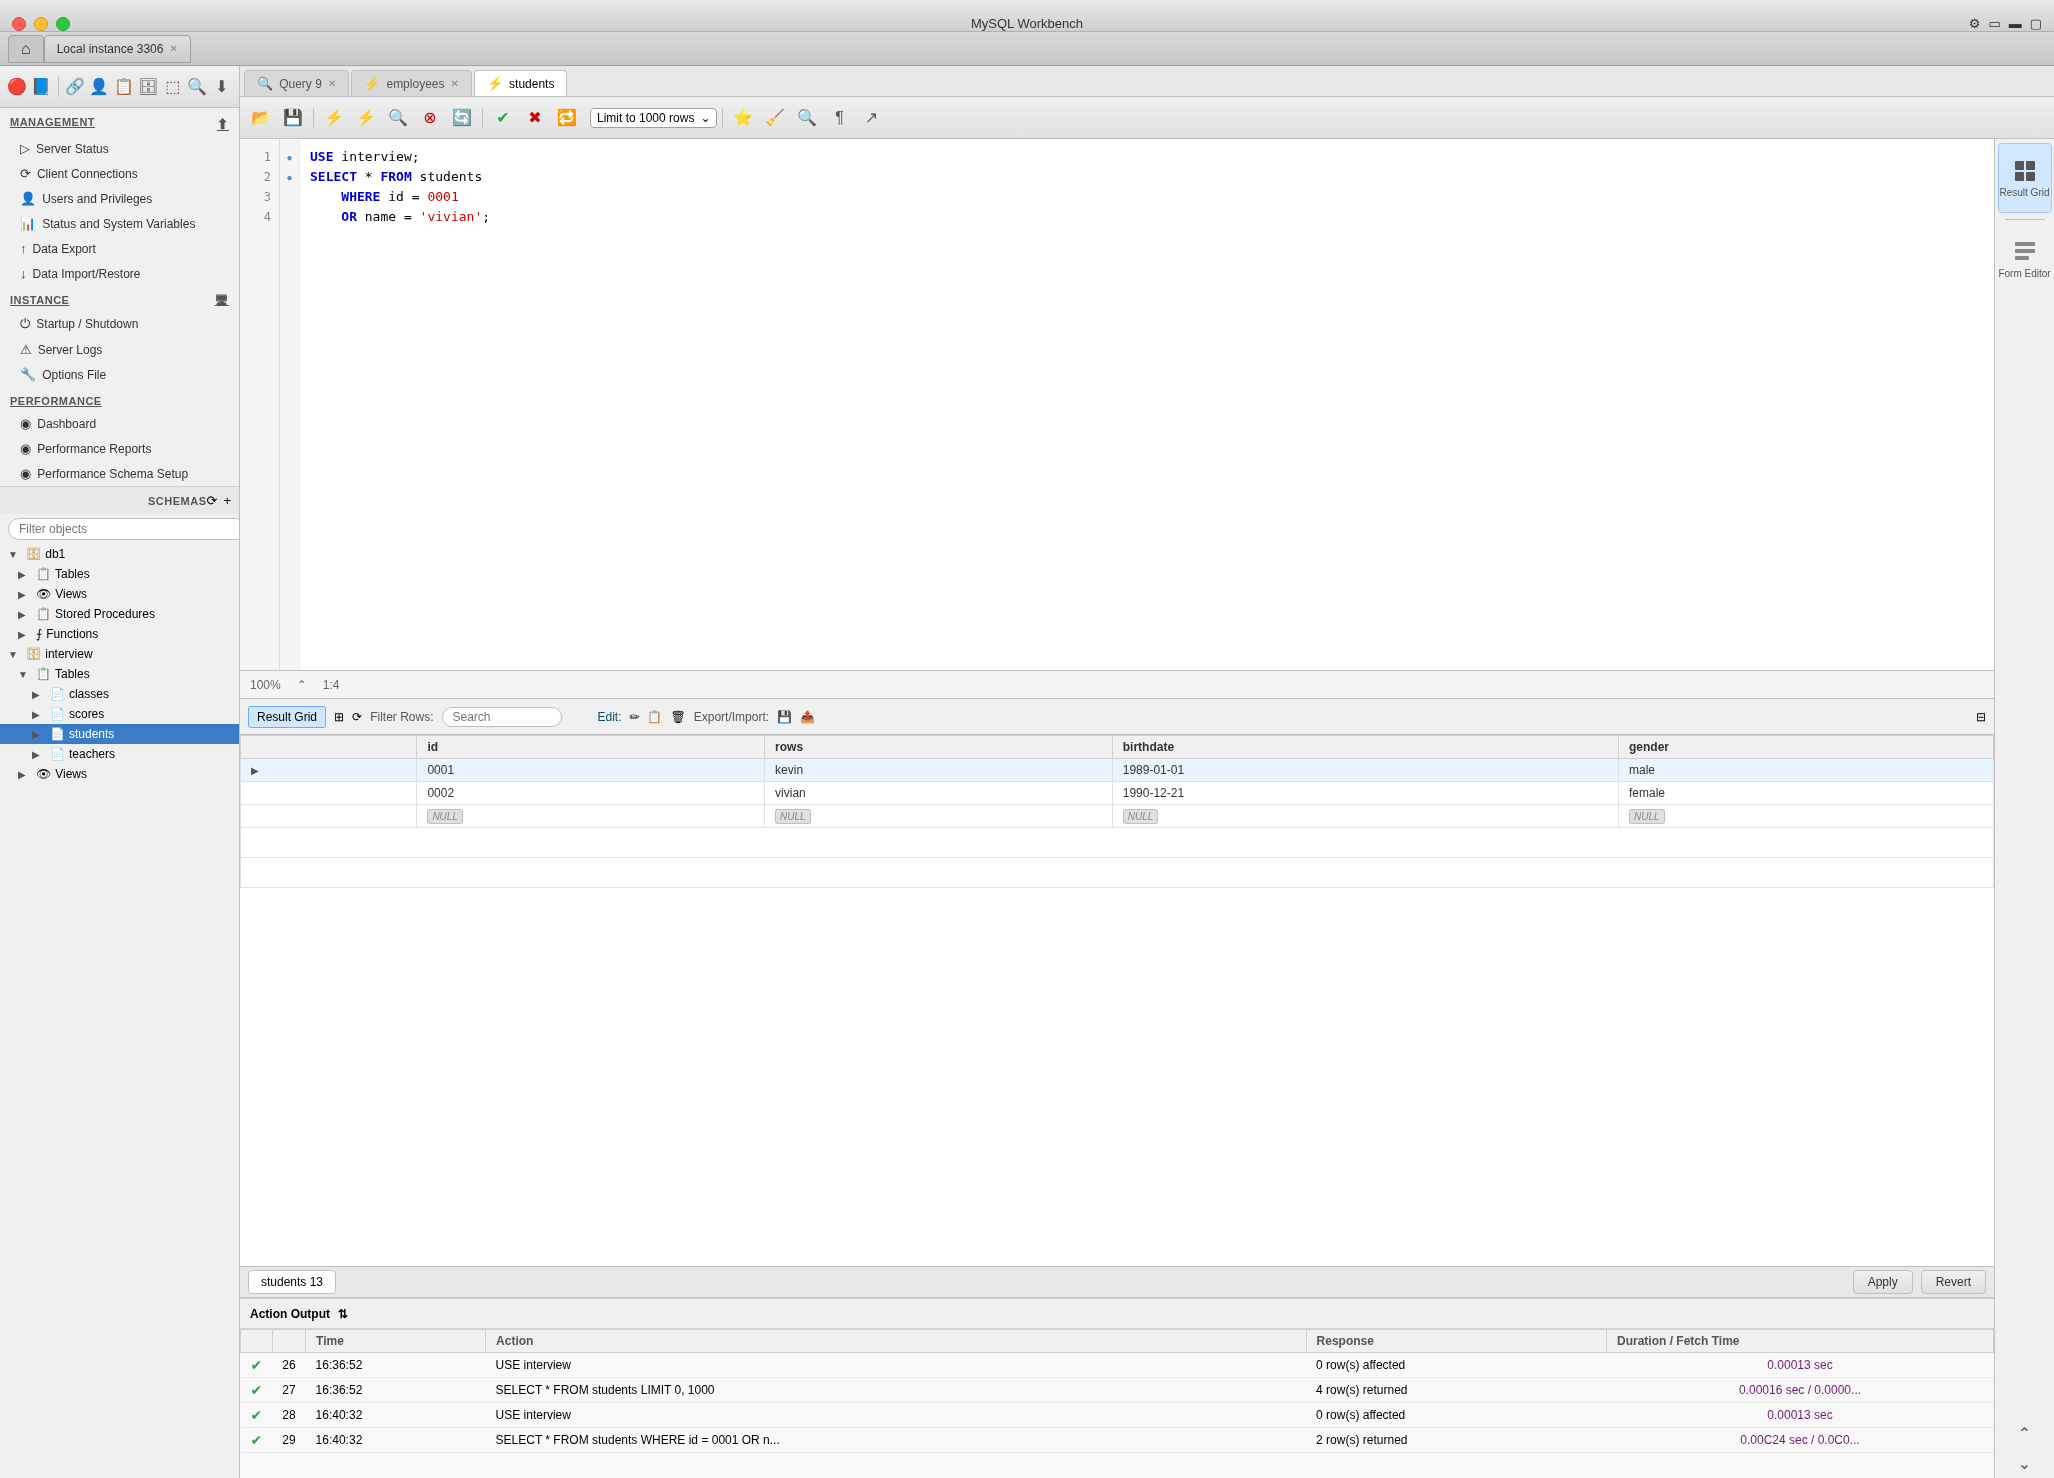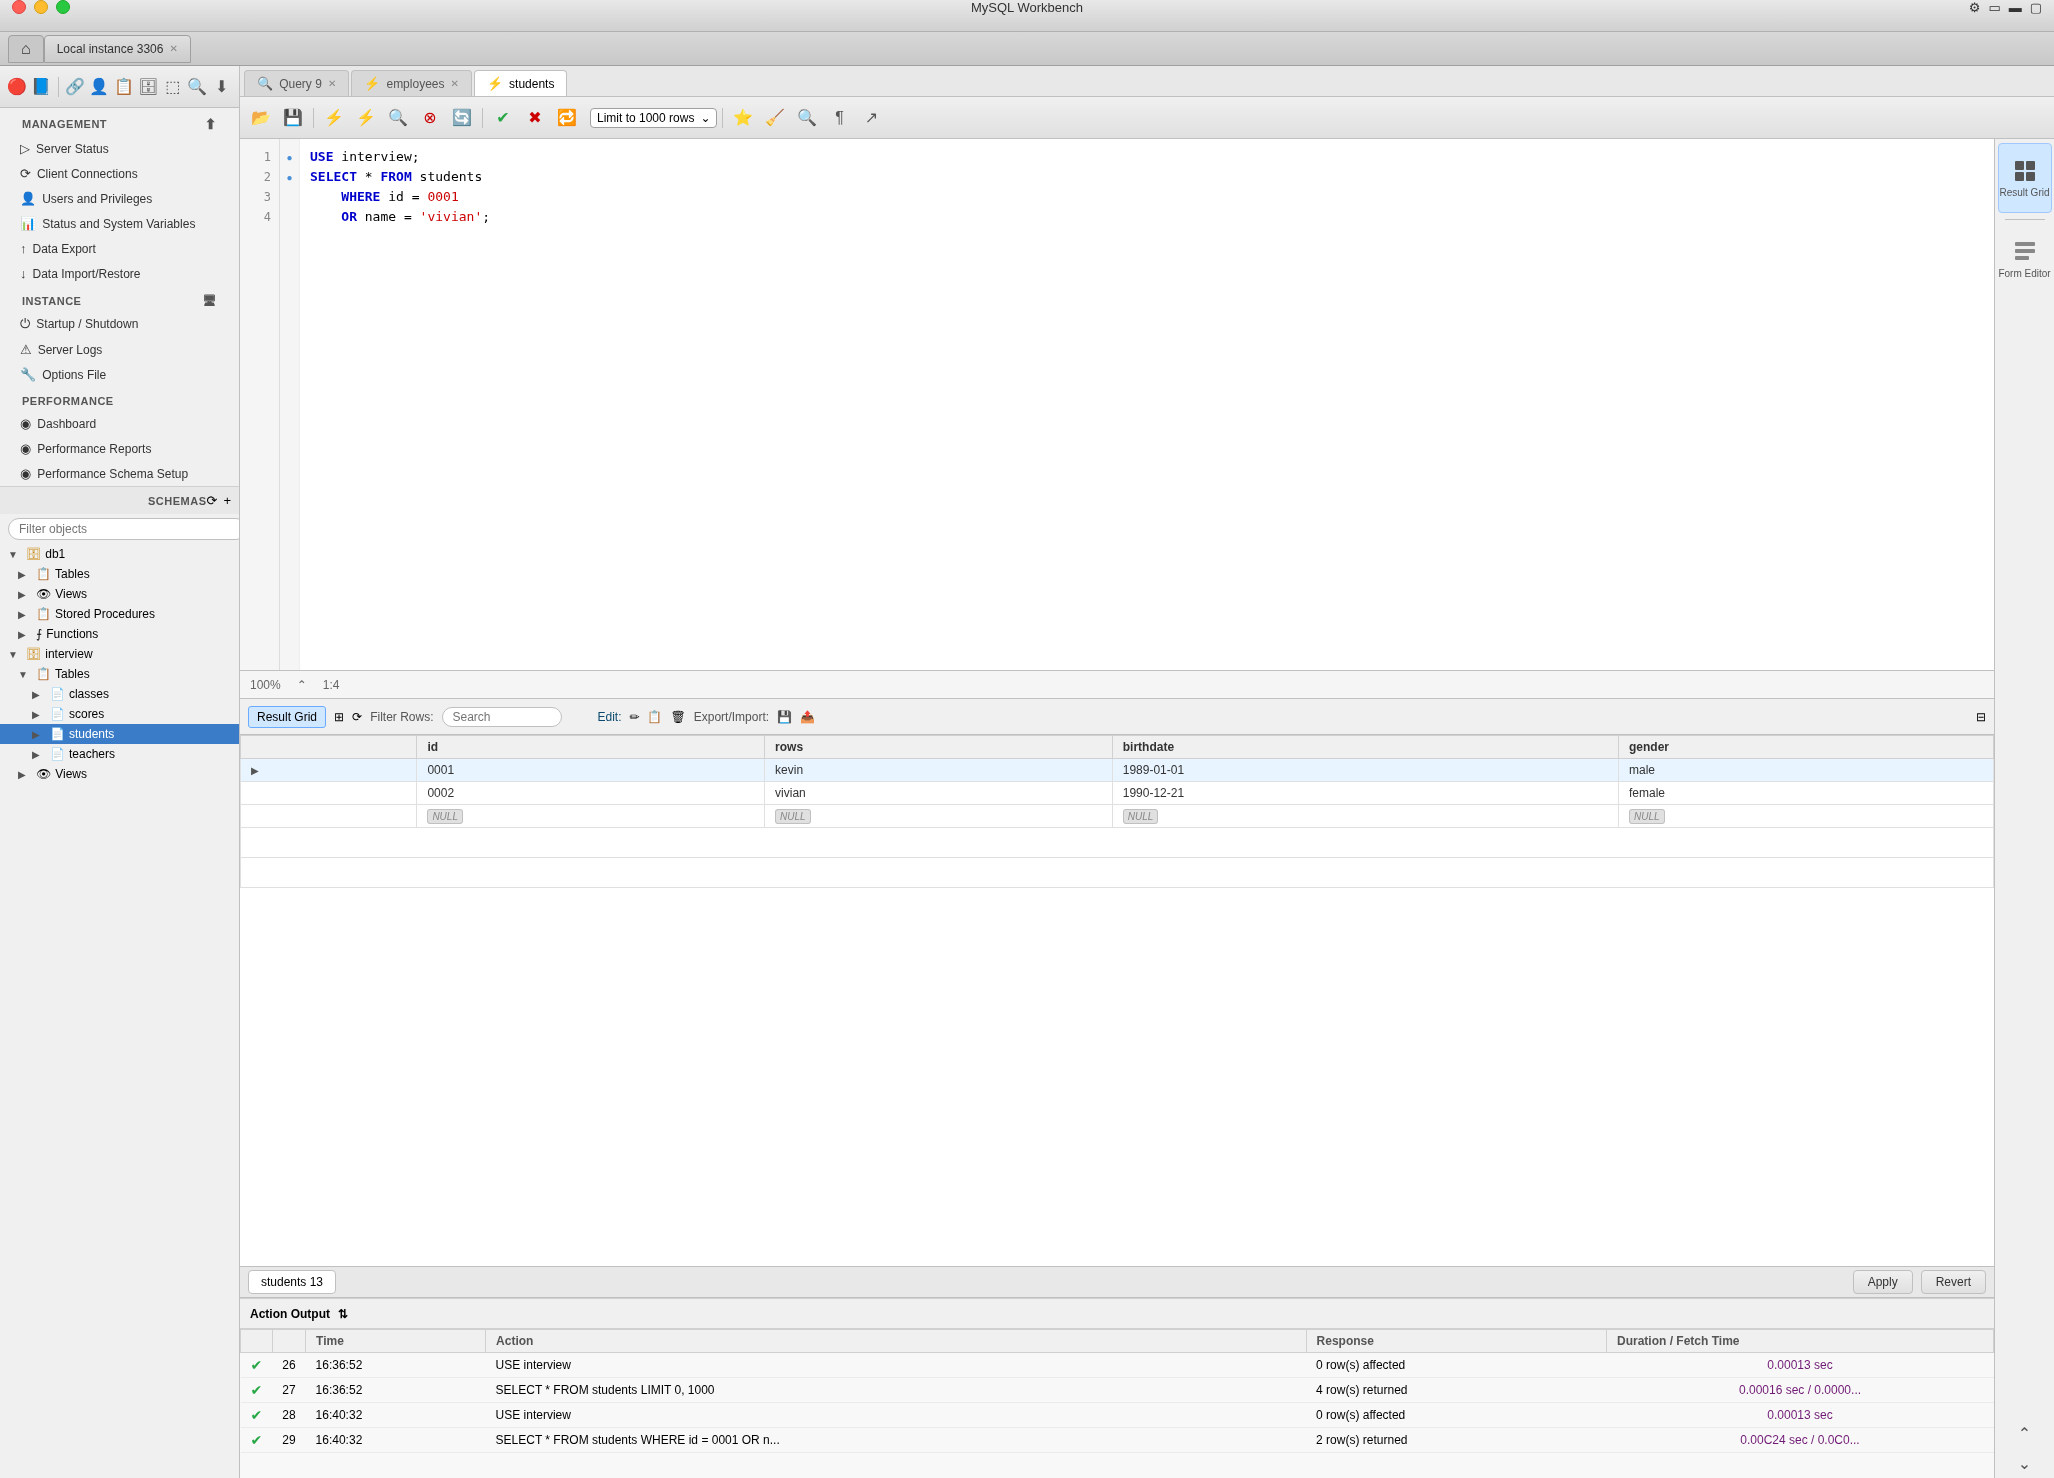--- a/index.html
+++ b/index.html
@@ -3,21 +3,21 @@
   <meta charset="utf-8">
   <style>
     * { box-sizing: border-box; margin: 0; padding: 0; }
     body { font-family: -apple-system, BlinkMacSystemFont, 'Helvetica Neue', Arial, sans-serif; font-size: 13px; background: #d0d0d0; overflow: hidden; }
 
     
     .title-bar {
       background: linear-gradient(to bottom, #e8e8e8, #d0d0d0);
       height: 32px;
       display: flex;
-      align-items: flex-start;
+      align-items: flex-end;
       justify-content: center;
       font-size: 13px;
       color: #333;
       font-weight: 500;
       border-bottom: 1px solid #b0b0b0;
       position: relative;
     }
     .traffic-lights {
       position: absolute;
       left: 12px;
@@ -397,28 +397,28 @@
       display: flex;
       align-items: center;
       justify-content: center;
       cursor: pointer;
       color: #555;
       font-size: 16px;
     }
 
     
     .sidebar-section-header {
-      padding: 8px 22px 4px;
+      padding: 8px 10px 4px;
       font-size: 11px;
       font-weight: 700;
       color: #555;
       letter-spacing: 0.5px;
       display: flex;
-      align-items: center;
       justify-content: space-between;
+      text-decoration: underline;
     }
     .sidebar-item {
       padding: 5px 10px 5px 20px;
       font-size: 12px;
       color: #333;
       display: flex;
       align-items: center;
       gap: 6px;
       cursor: pointer;
     }

